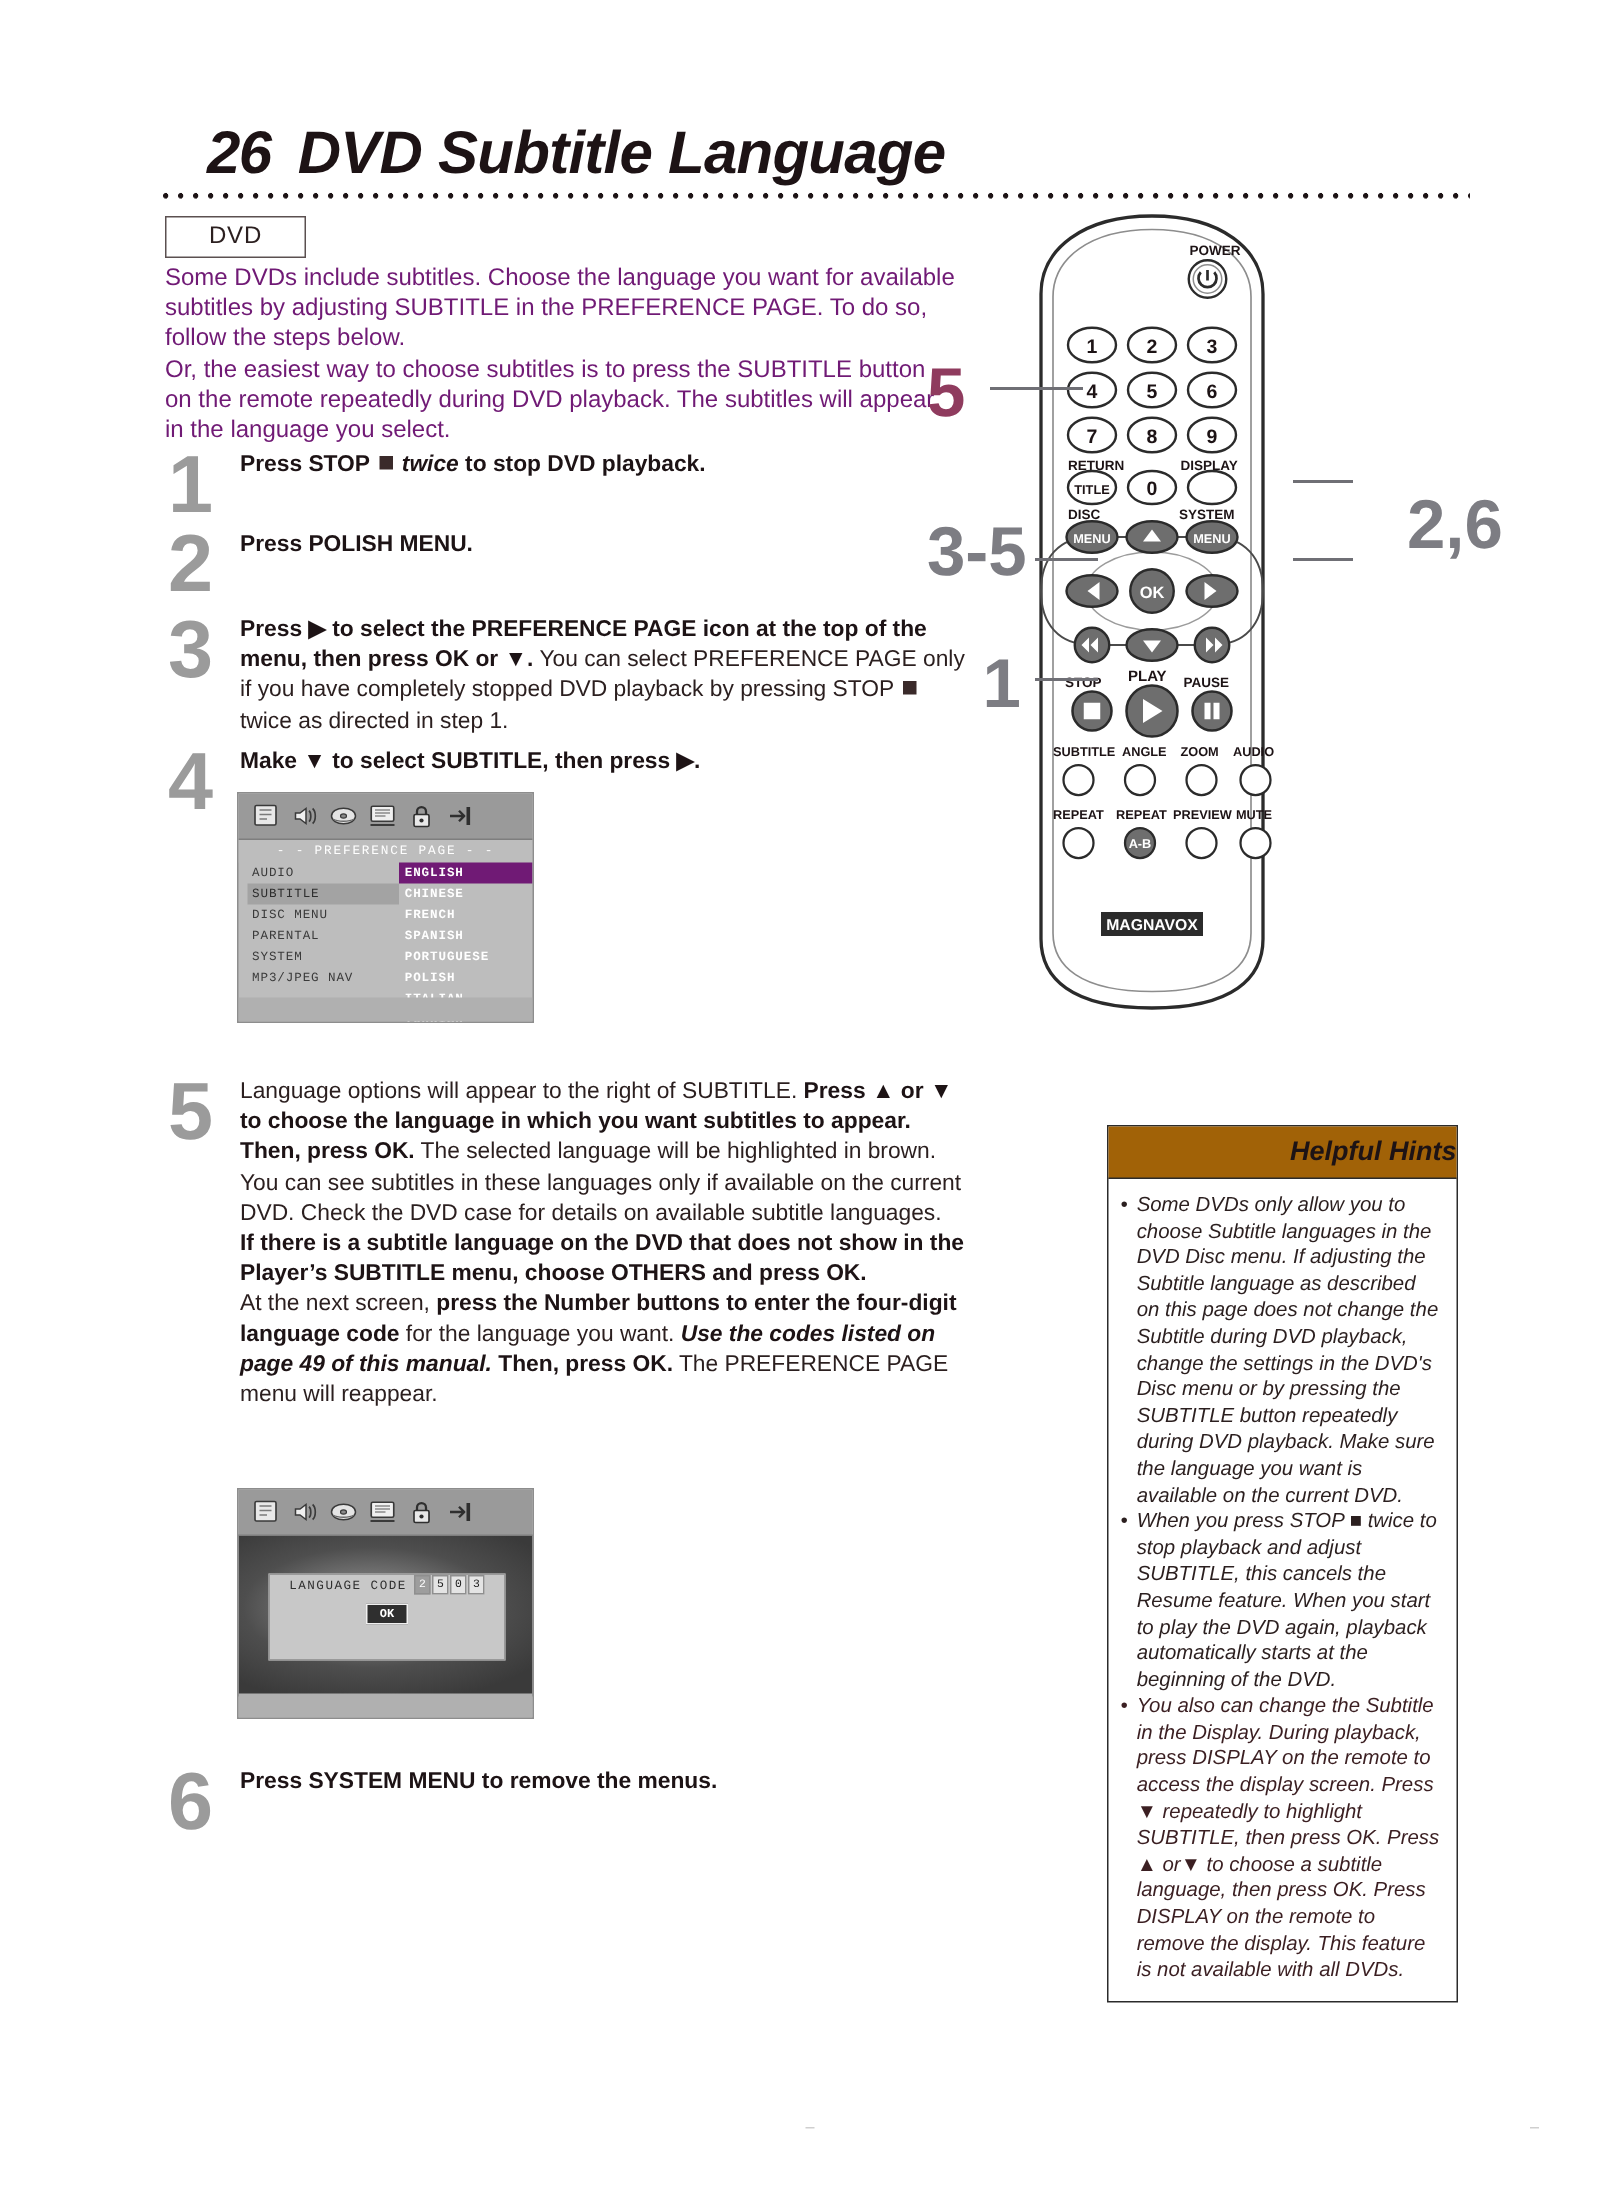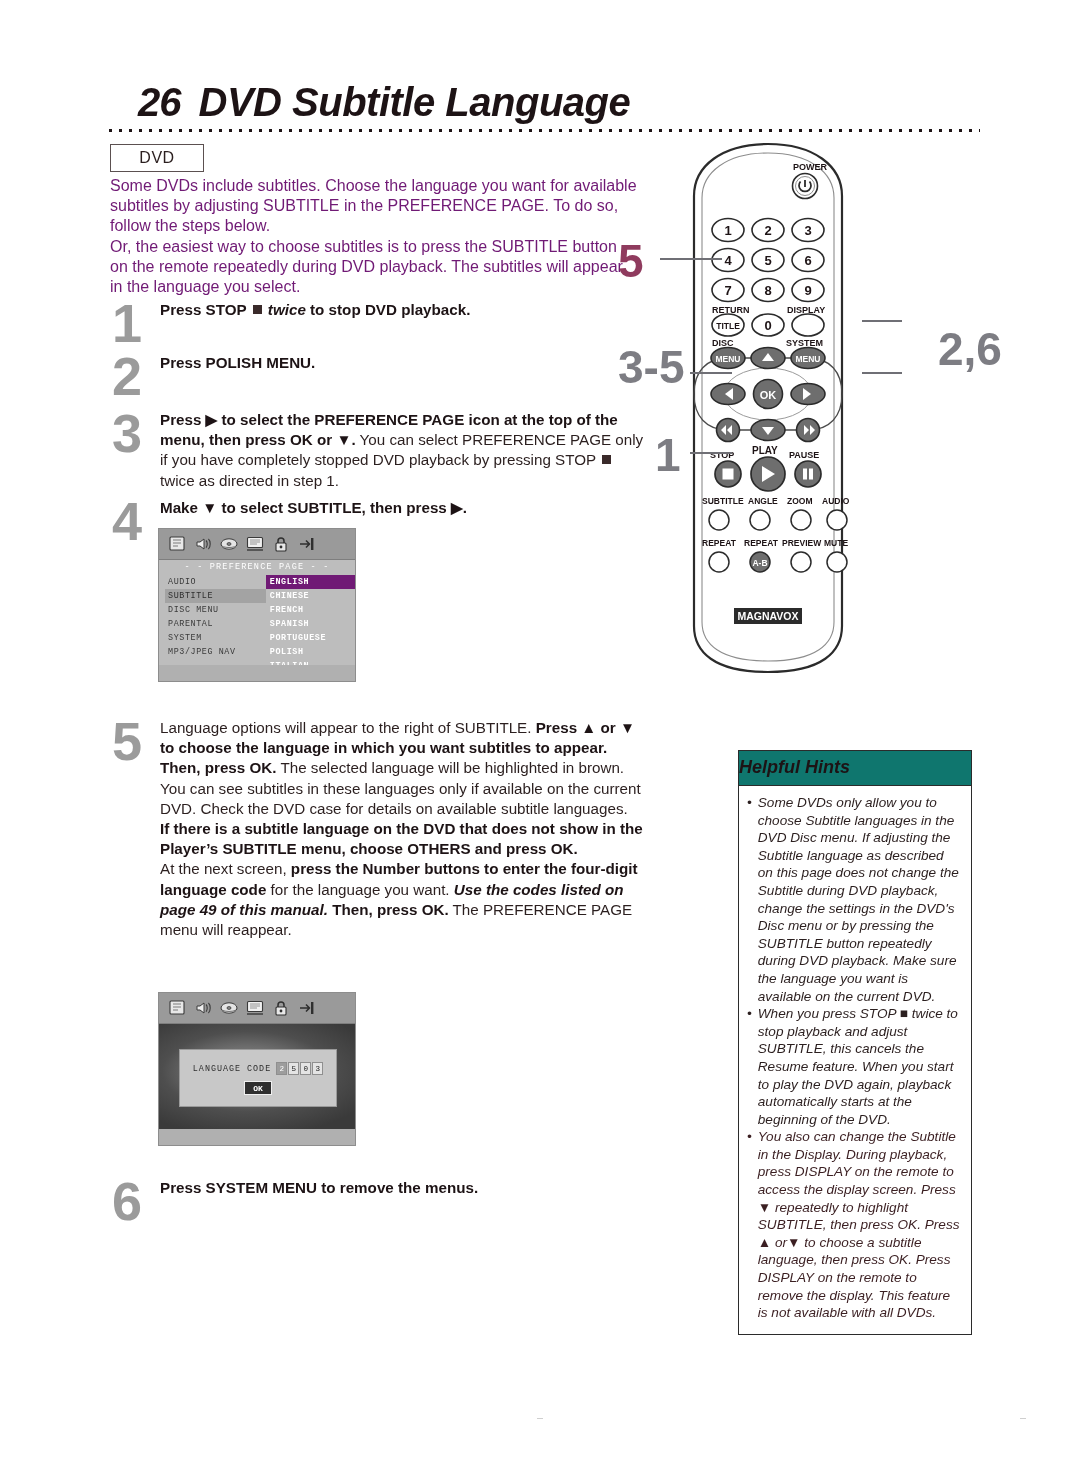--- a/index.html
+++ b/index.html
@@ -113,21 +113,21 @@
     background:
       radial-gradient(ellipse 36% 30% at 52% 50%, rgba(255,255,255,.22), rgba(255,255,255,0) 70%),
       radial-gradient(ellipse 18% 14% at 40% 38%, rgba(0,0,0,.25), rgba(0,0,0,0) 70%);
   }
   .code-panel{
     position:absolute; left:20px; top:56px; width:156px; height:56px;
     background:#c8c8c8; border:1px solid #9a9a9a; z-index:3;
   }
   .code-line{
     display:flex; align-items:center; justify-content:center; gap:2px;
-    padding-top:12px;
+    padding-top:0;
   }
   .code-label{
     font-family:"Liberation Mono", monospace; font-size:8.4px; letter-spacing:1px; color:#2e2e2e;
   }
   .code-digits{ display:flex; gap:1px; margin-left:3px; }
   .code-digit{
     width:9px; height:11px; background:#e4e4e4; border:0.6px solid #8f8f8f;
     font-family:"Liberation Mono", monospace; font-size:7.6px; color:#222;
     display:flex; align-items:center; justify-content:center;
   }
@@ -156,22 +156,22 @@
   #ld1{ left:690px; top:452px; width:42px; }
   #ld26{ left:862px; top:320px; width:40px; }
   #ld26b{ left:862px; top:372px; width:40px; }
 
   
   #hints{
     position:absolute; left:738px; top:750px; width:232px;
     border:1.6px solid #2b2b2b; background:#fff;
   }
   .hints-hd{
-    background:#0f766e; border-bottom:1.6px solid #2b2b2b;
-    text-align:left; font-style:italic; font-weight:bold; font-size:18px;
+    background:#a16207; border-bottom:1.6px solid #2b2b2b;
+    text-align:right; font-style:italic; font-weight:bold; font-size:18px;
     color:#1d1315; padding:6px 0 7px;
   }
   .hints-body{ padding:8px 10px 12px 8px; }
   .hint{
     display:flex; gap:6px; font-style:italic; font-size:13.6px;
     line-height:17.6px; margin-bottom:0px; color:#2b1f1f;
   }
   .hint .bul{ flex:0 0 auto; line-height:17.6px; }
   .hint.dark{ color:#3b1f22; font-weight:500; }
 

